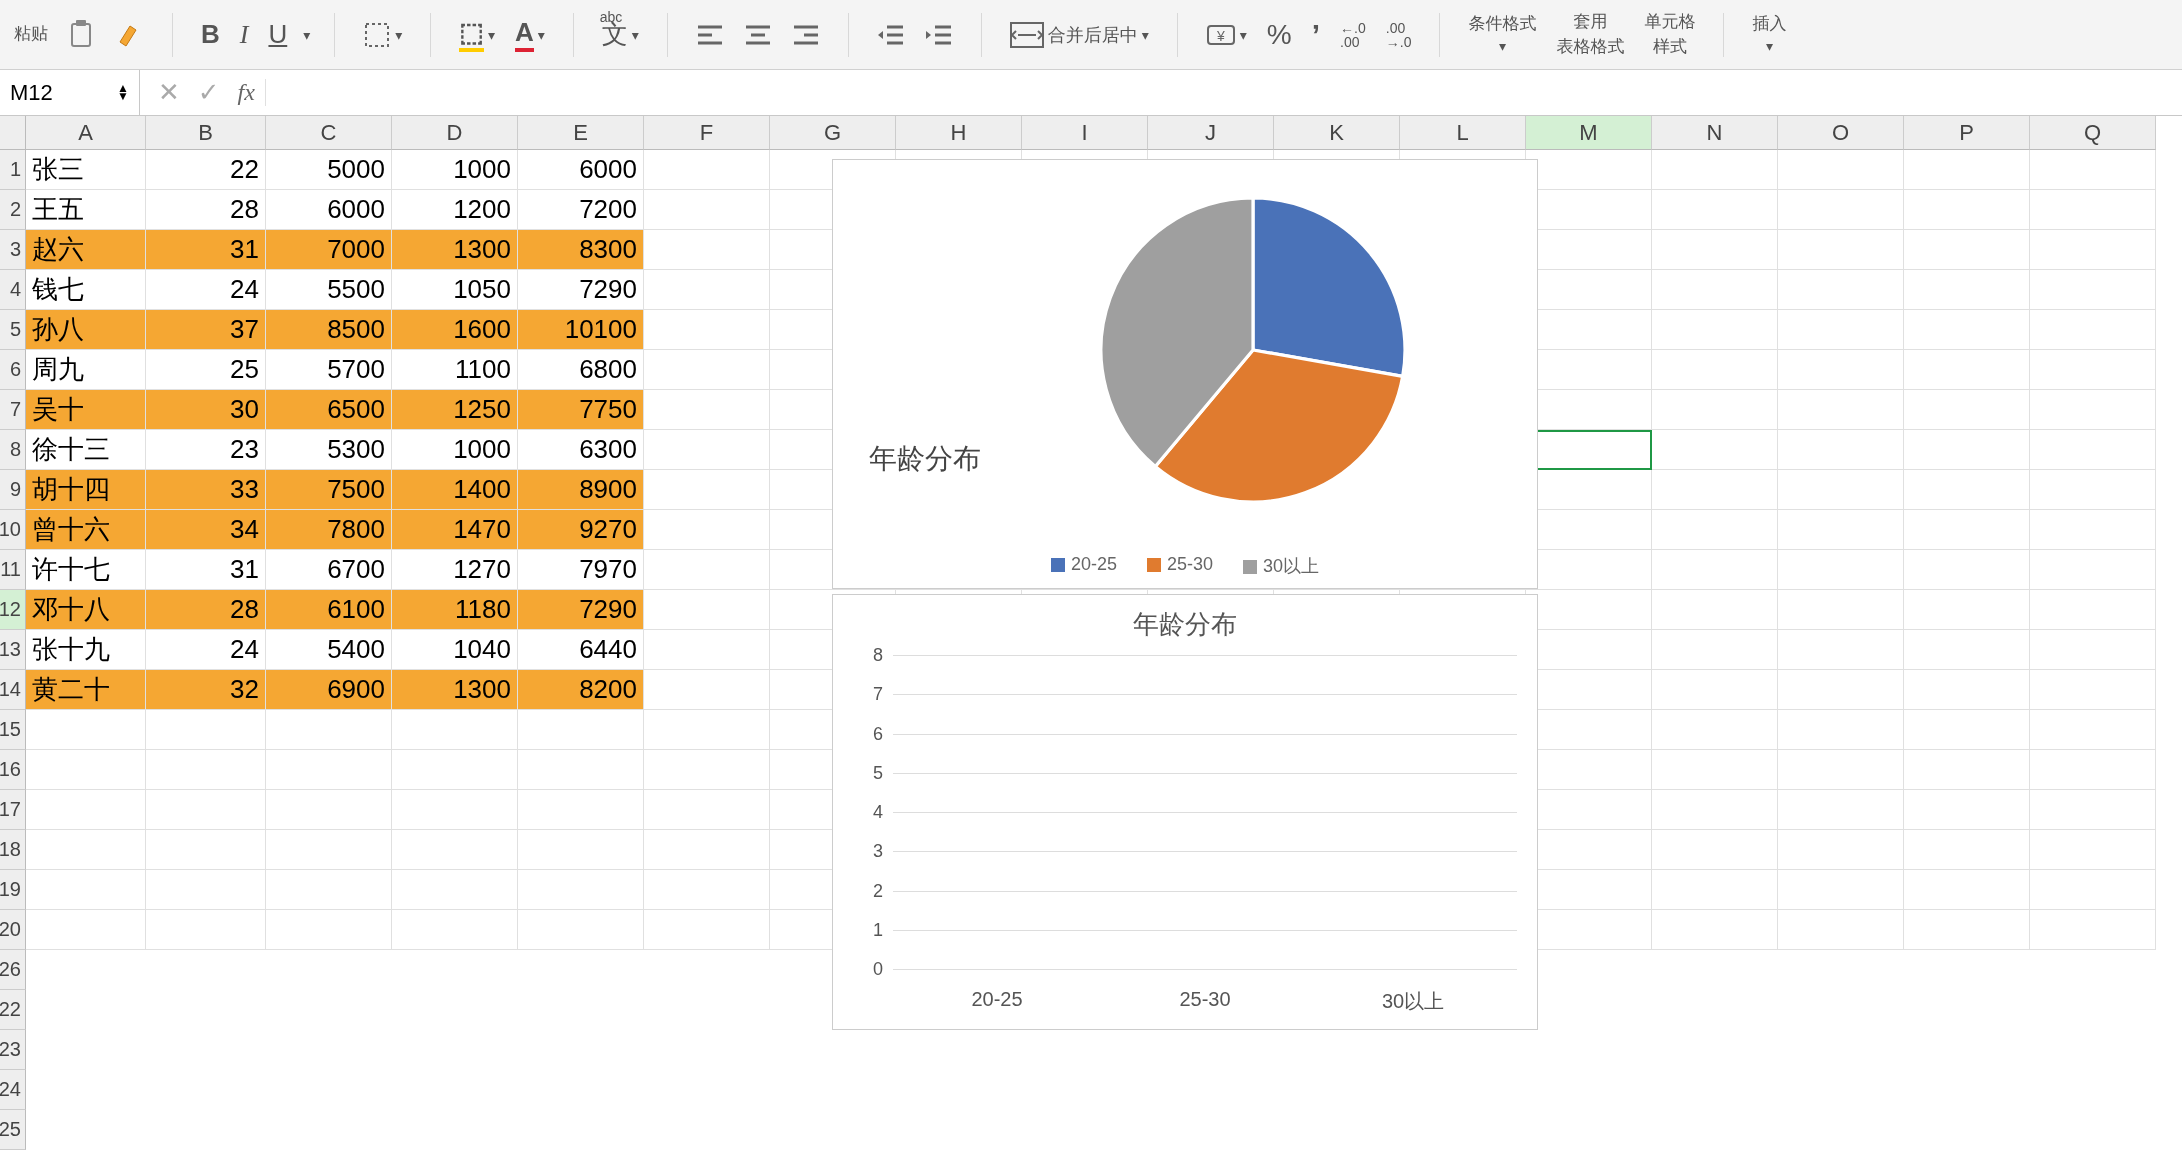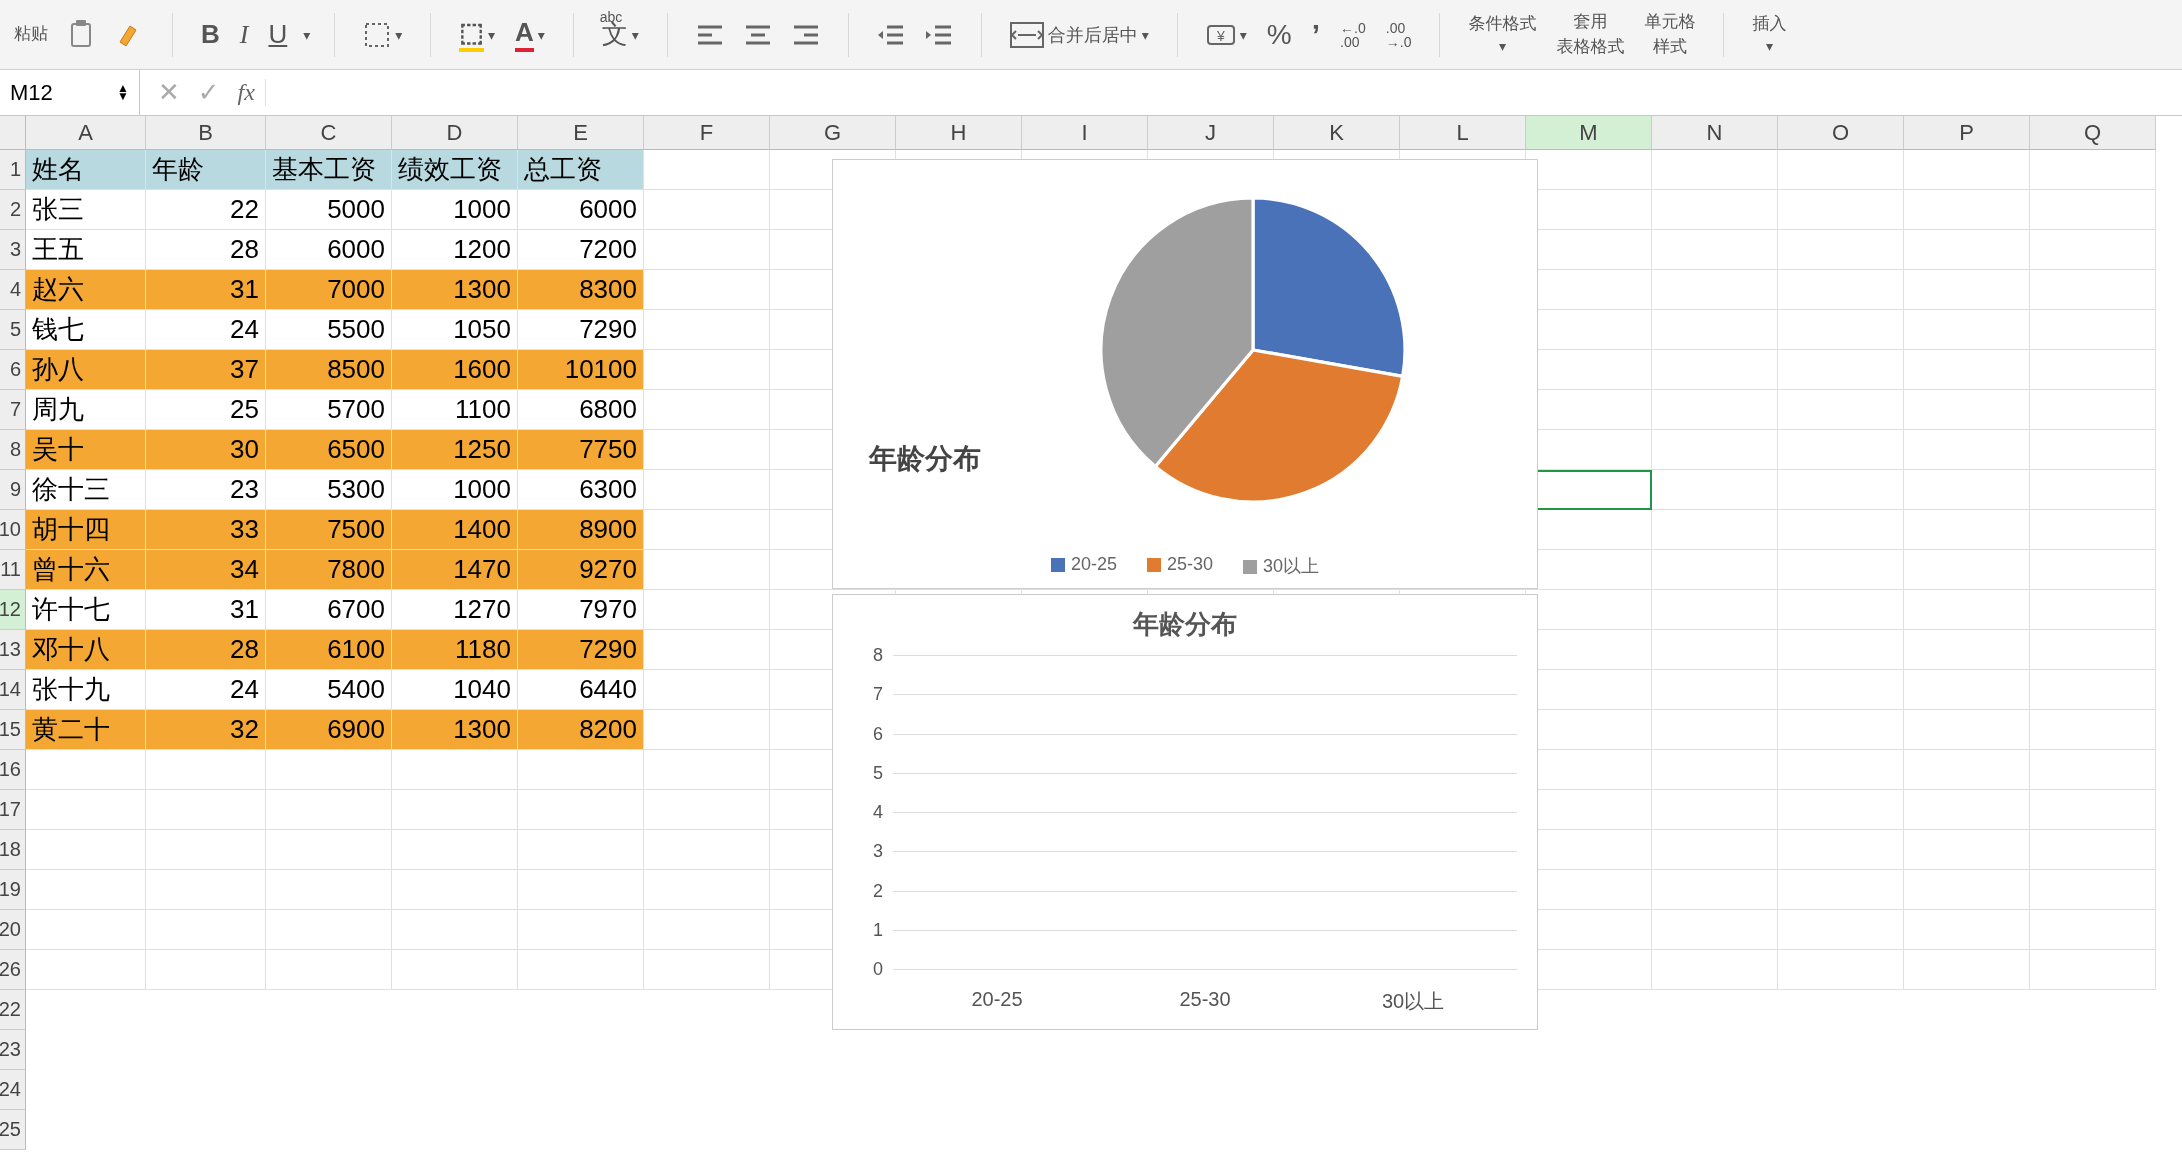--- a/index.html
+++ b/index.html
@@ -95,21 +95,21 @@
 
 
 .chart-frame{
   position:absolute;
   background:#fff;
   border:1px solid #ccc;
 }
 .pie-frame{ left:832px; top:43px; width:706px; height:430px; }
 .bar-frame{ left:832px; top:478px; width:706px; height:436px; }
 
-.chart-title{ font-size:26px; color:#555; text-align:center;font-weight:bold; }
+.chart-title{ font-size:26px; color:#555; text-align:center; }
 .pie-frame .chart-title{ position:absolute; left:36px; top:280px; width:180px; text-align:left; font-size:28px; color:#444;}
 .pie-frame .legend{position:absolute; bottom:10px; left:0; right:0; display:flex; justify-content:center; gap:30px; font-size:18px; color:#666;}
 .legend .sw{ width:14px;height:14px; display:inline-block; margin-right:6px; vertical-align:middle;}
 
 .bar-frame .chart-title{ padding-top:12px; }
 .bar-plot{ position:absolute; left:60px; right:20px; top:60px; bottom:60px; }
 .bar-grid{ position:absolute; inset:0;}
 .bar-grid .gl{ position:absolute; left:0;right:0; border-top:1px solid #ddd;}
 .bar-grid .ylab{ position:absolute; right:100%; margin-right:10px; transform:translateY(-50%); font-size:18px; color:#555;}
 .bar-bars{position:absolute; inset:0; display:flex; align-items:flex-end;}
@@ -337,39 +337,20 @@
       <div class="row-header">18</div>
       <div class="row-header">19</div>
       <div class="row-header">20</div>
       <div class="row-header">26</div>
       <div class="row-header">22</div>
       <div class="row-header">23</div>
       <div class="row-header">24</div>
       <div class="row-header">25</div>
     </div>
   <div class="cells" id="cells">
-      <div class="row">
-        <div class="cell c0 header txt">姓名</div>
-        <div class="cell c1 header txt">年龄</div>
-        <div class="cell c2 header txt">基本工资</div>
-        <div class="cell c3 header txt">绩效工资</div>
-        <div class="cell c4 header txt">总工资</div>
-        <div class="cell c5  txt"></div>
-        <div class="cell c6  txt"></div>
-        <div class="cell c7  txt"></div>
-        <div class="cell c8  txt"></div>
-        <div class="cell c9  txt"></div>
-        <div class="cell c10  txt"></div>
-        <div class="cell c11  txt"></div>
-        <div class="cell c12  txt"></div>
-        <div class="cell c13  txt"></div>
-        <div class="cell c14  txt"></div>
-        <div class="cell c15  txt"></div>
-        <div class="cell c16  txt"></div>
-      </div>
       <div class="row">
         <div class="cell c0  txt">张三</div>
         <div class="cell c1  num">22</div>
         <div class="cell c2  num">5000</div>
         <div class="cell c3  num">1000</div>
         <div class="cell c4  num">6000</div>
         <div class="cell c5  txt"></div>
         <div class="cell c6  txt"></div>
         <div class="cell c7  txt"></div>
         <div class="cell c8  txt"></div>

